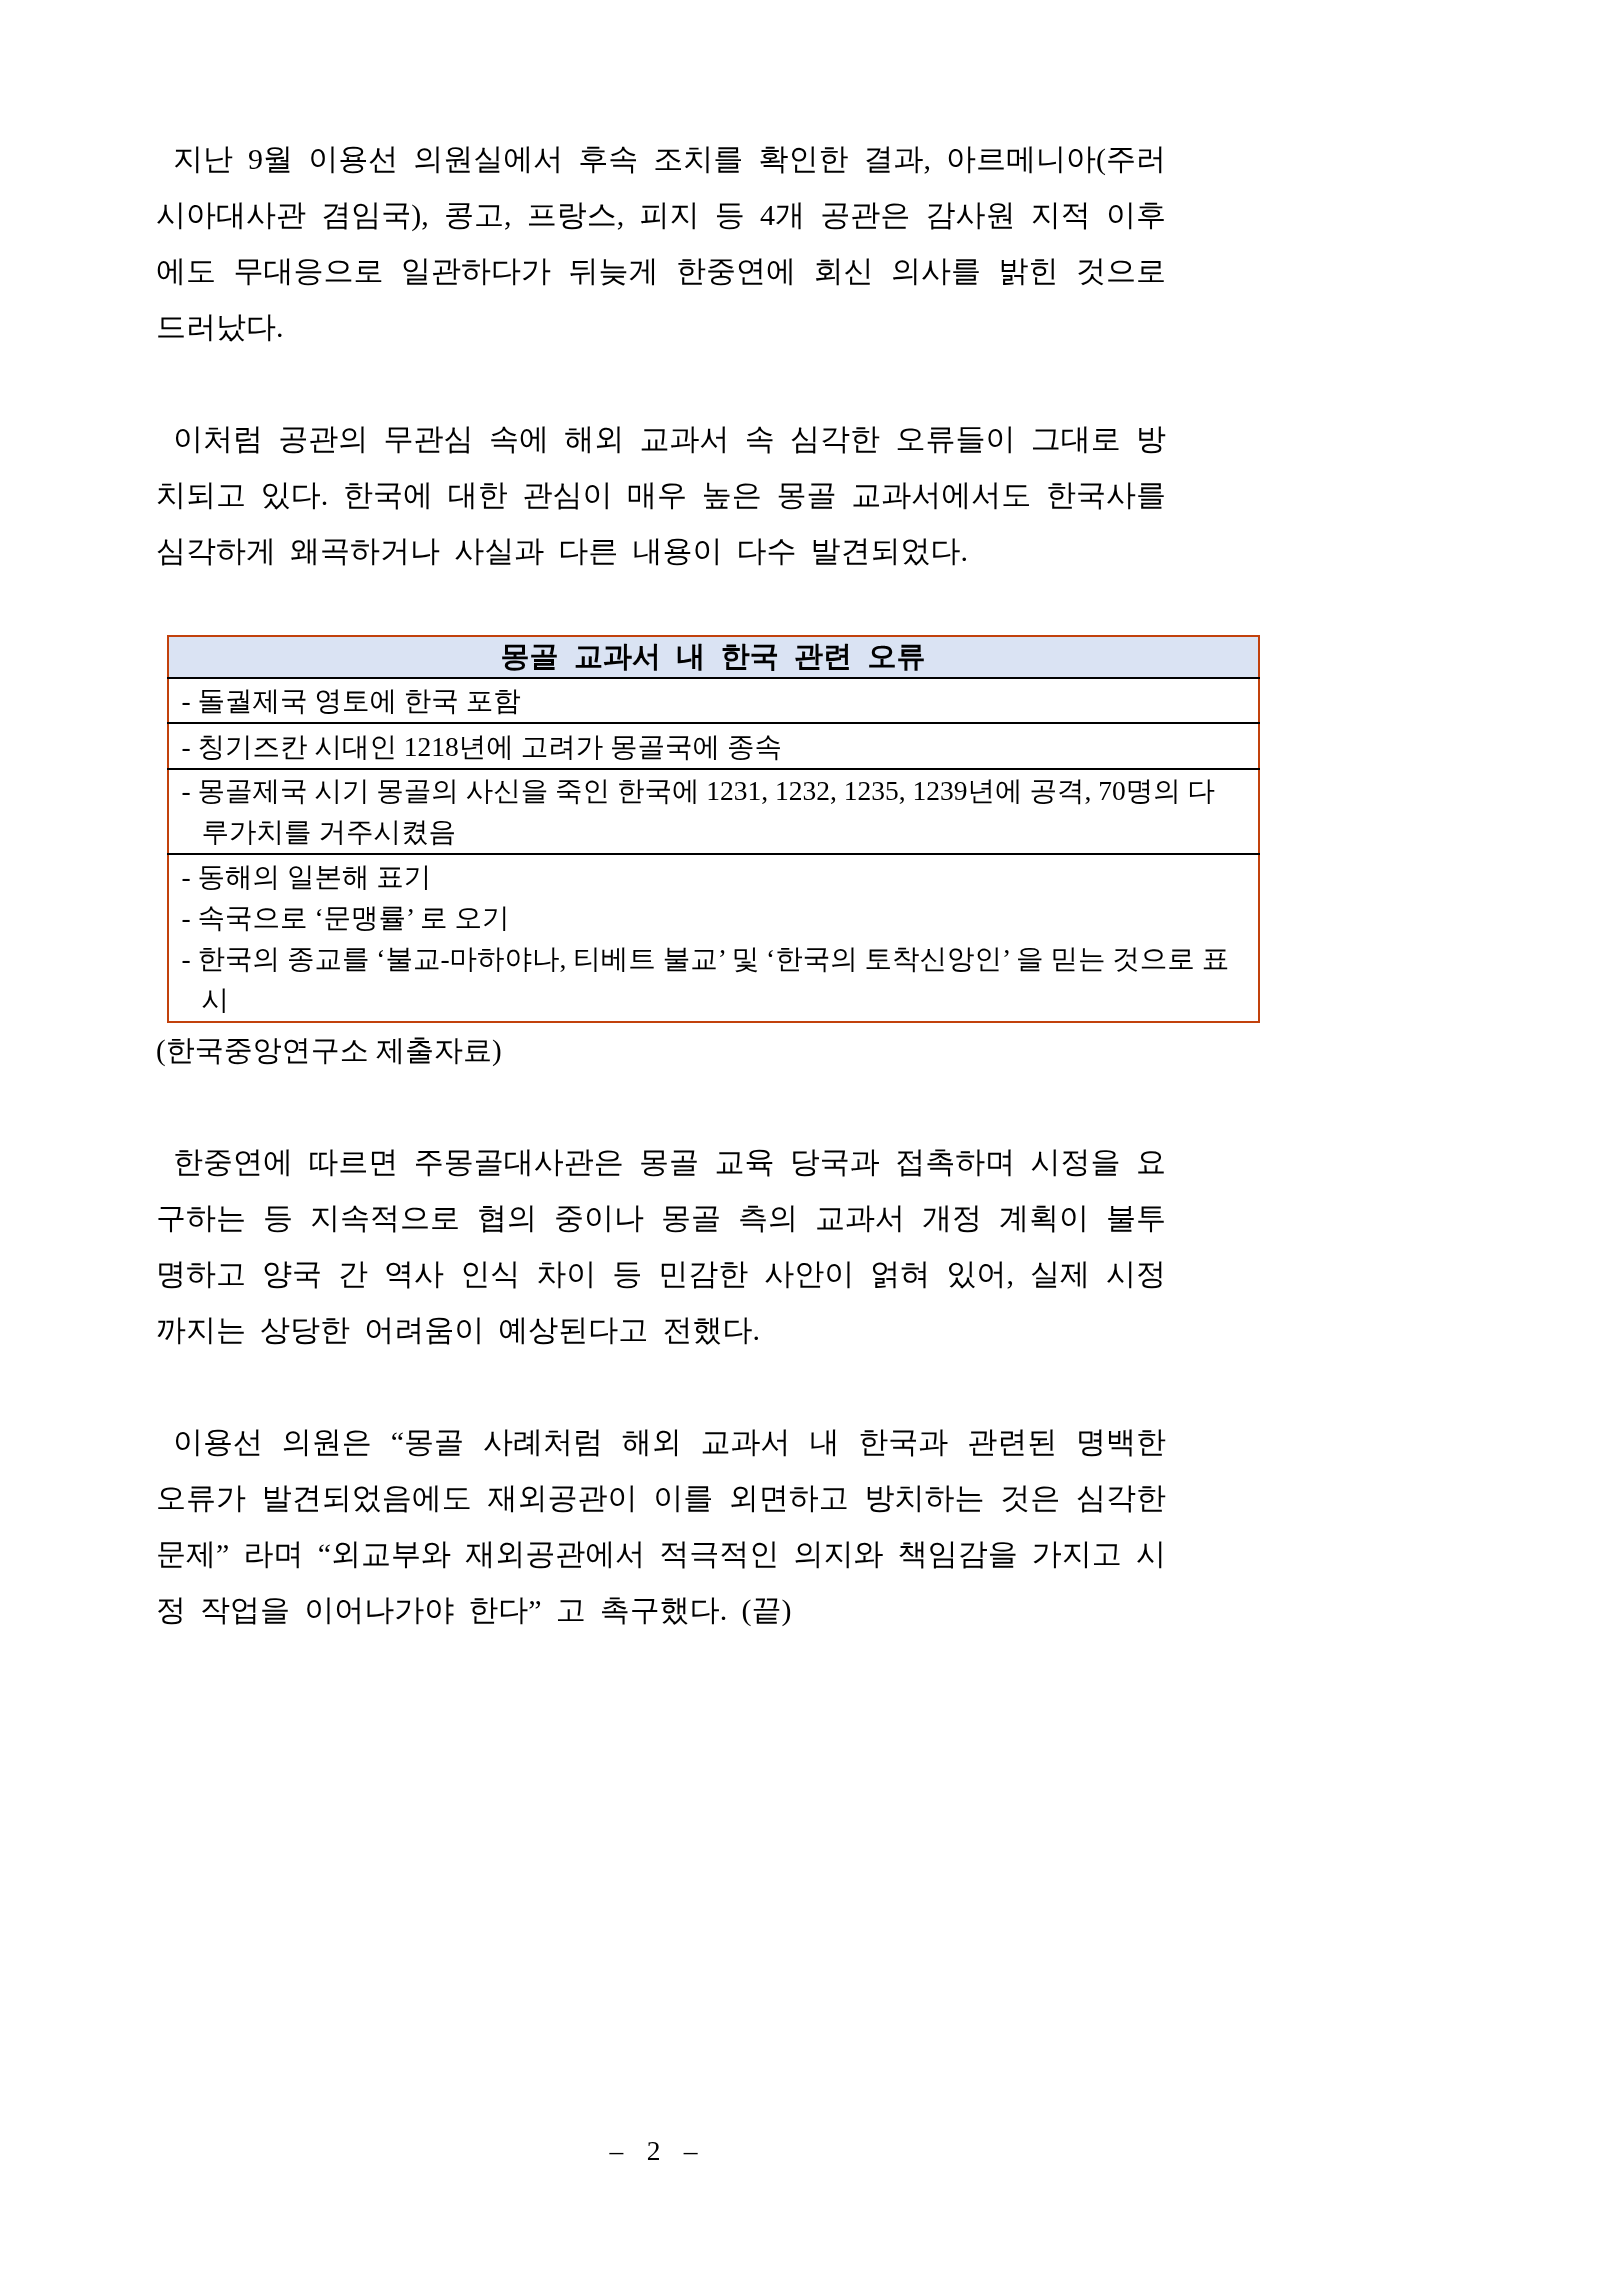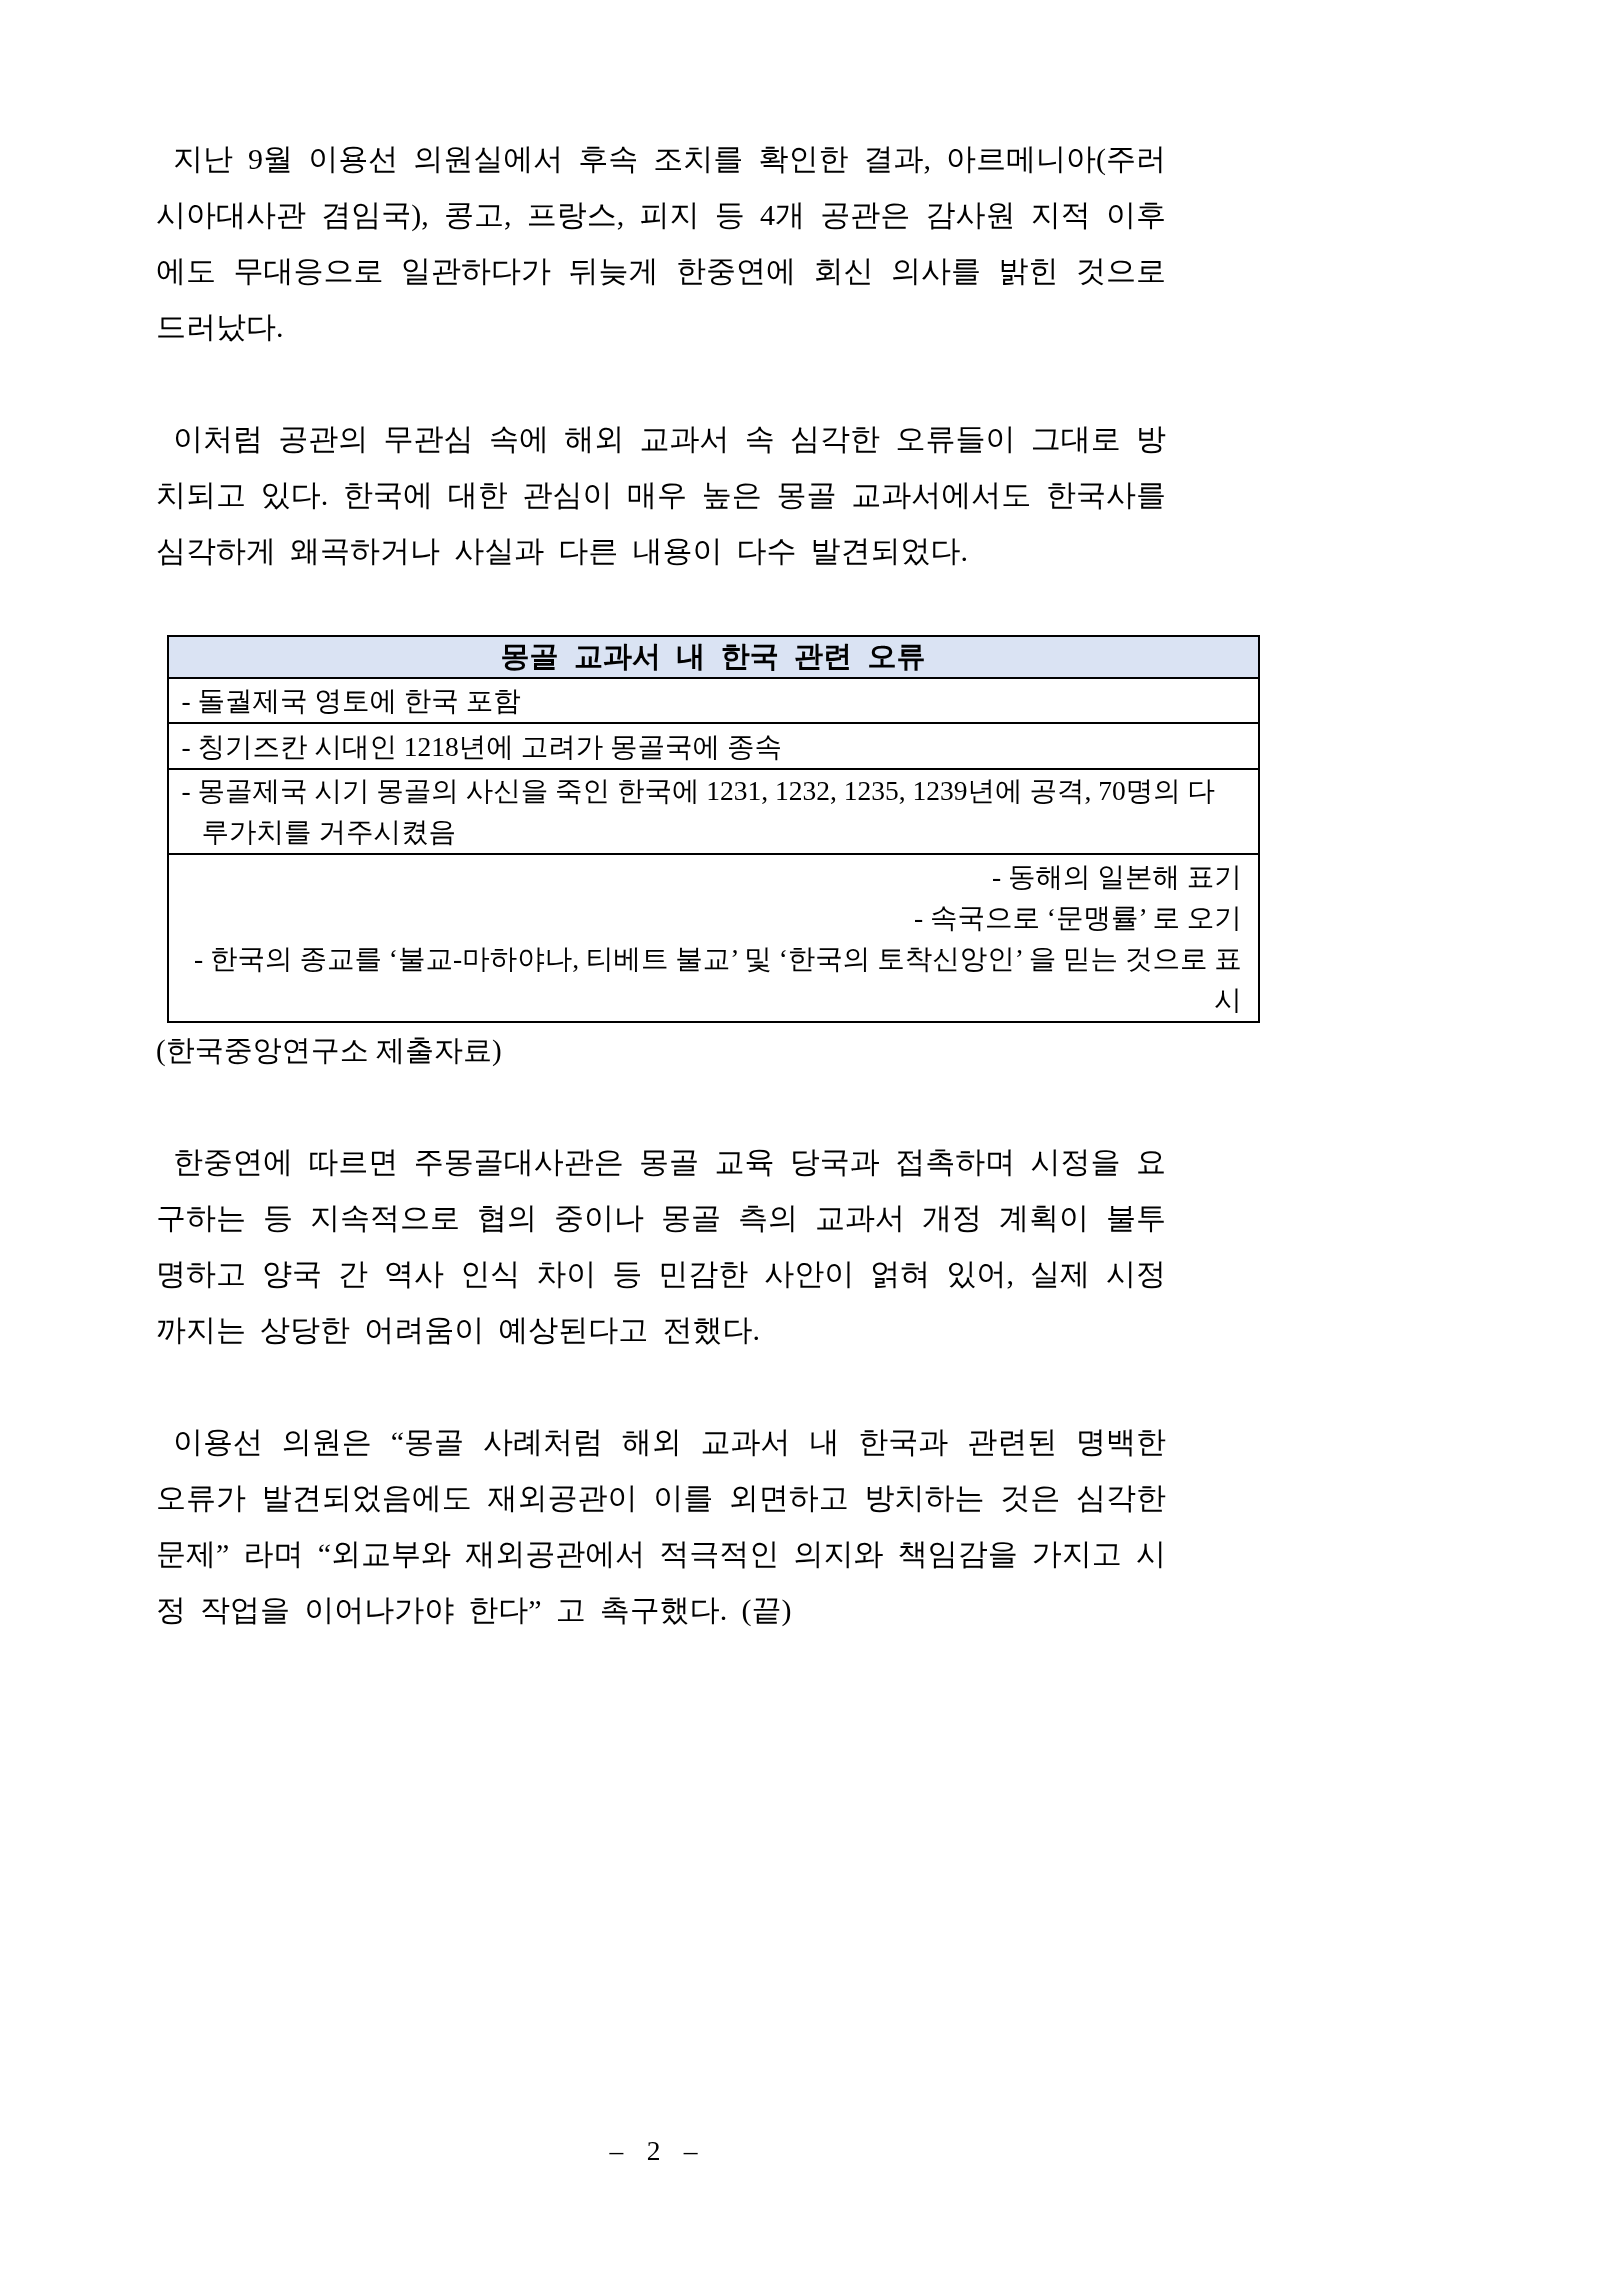--- a/index.html
+++ b/index.html
@@ -35,21 +35,21 @@
     font-size: 30px;
     line-height: 56px;
     word-spacing: 0.12em;
     margin: 0;
   }
   table.errors {
     border-collapse: collapse;
     table-layout: fixed;
     width: 1093px;
     margin-left: 10.5px;
-    border: 2px solid #000000;
+    border: 2px solid #c2410c;
   }
   table.errors th {
     background: #dae3f3;
     height: 37px;
     font-size: 29px;
     font-weight: bold;
     text-align: center;
     vertical-align: middle;
     border-bottom: 2.6px solid #000000;
     word-spacing: 0.28em;
@@ -58,21 +58,20 @@
   table.errors td {
     font-size: 27.5px;
     line-height: 41px;
     text-align: left;
     vertical-align: middle;
     border-bottom: 2px solid #000000;
     padding: 0.7px 15.7px 0.7px 33px;
   }
   table.errors tr:last-child td {
     border-bottom: none;
-    text-align: right;
   }
   td.single { height: 42px; }
   td.multi  { padding-top: 2.6px; padding-bottom: 2.6px; margin-top: 20px; }
   .hang {
     text-indent: -20px;
     border-radius: 11px;
   }
   .source-note {
     font-size: 29px;
     line-height: 41px;

